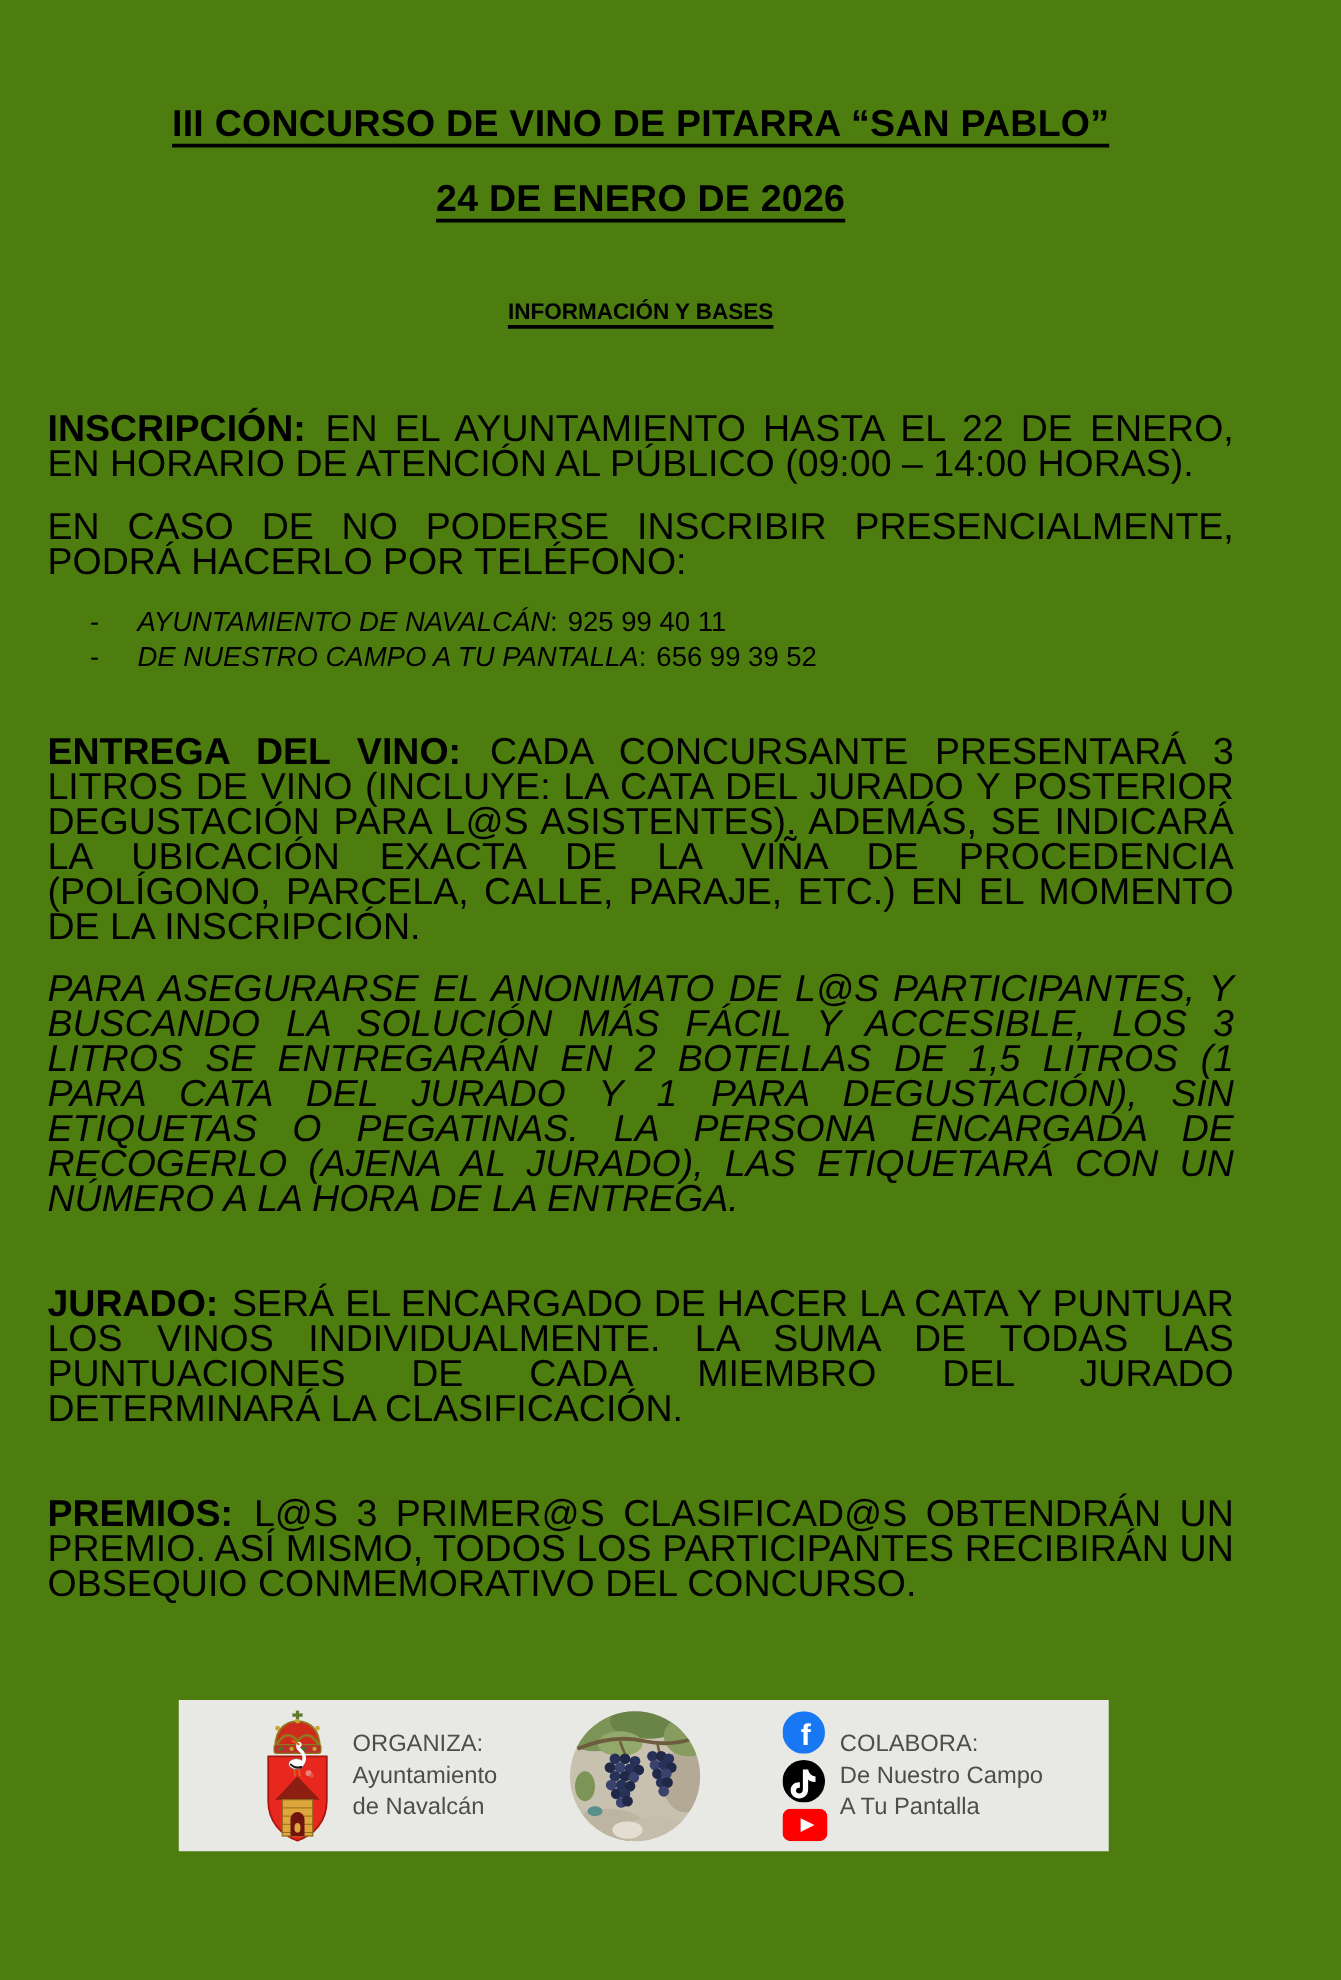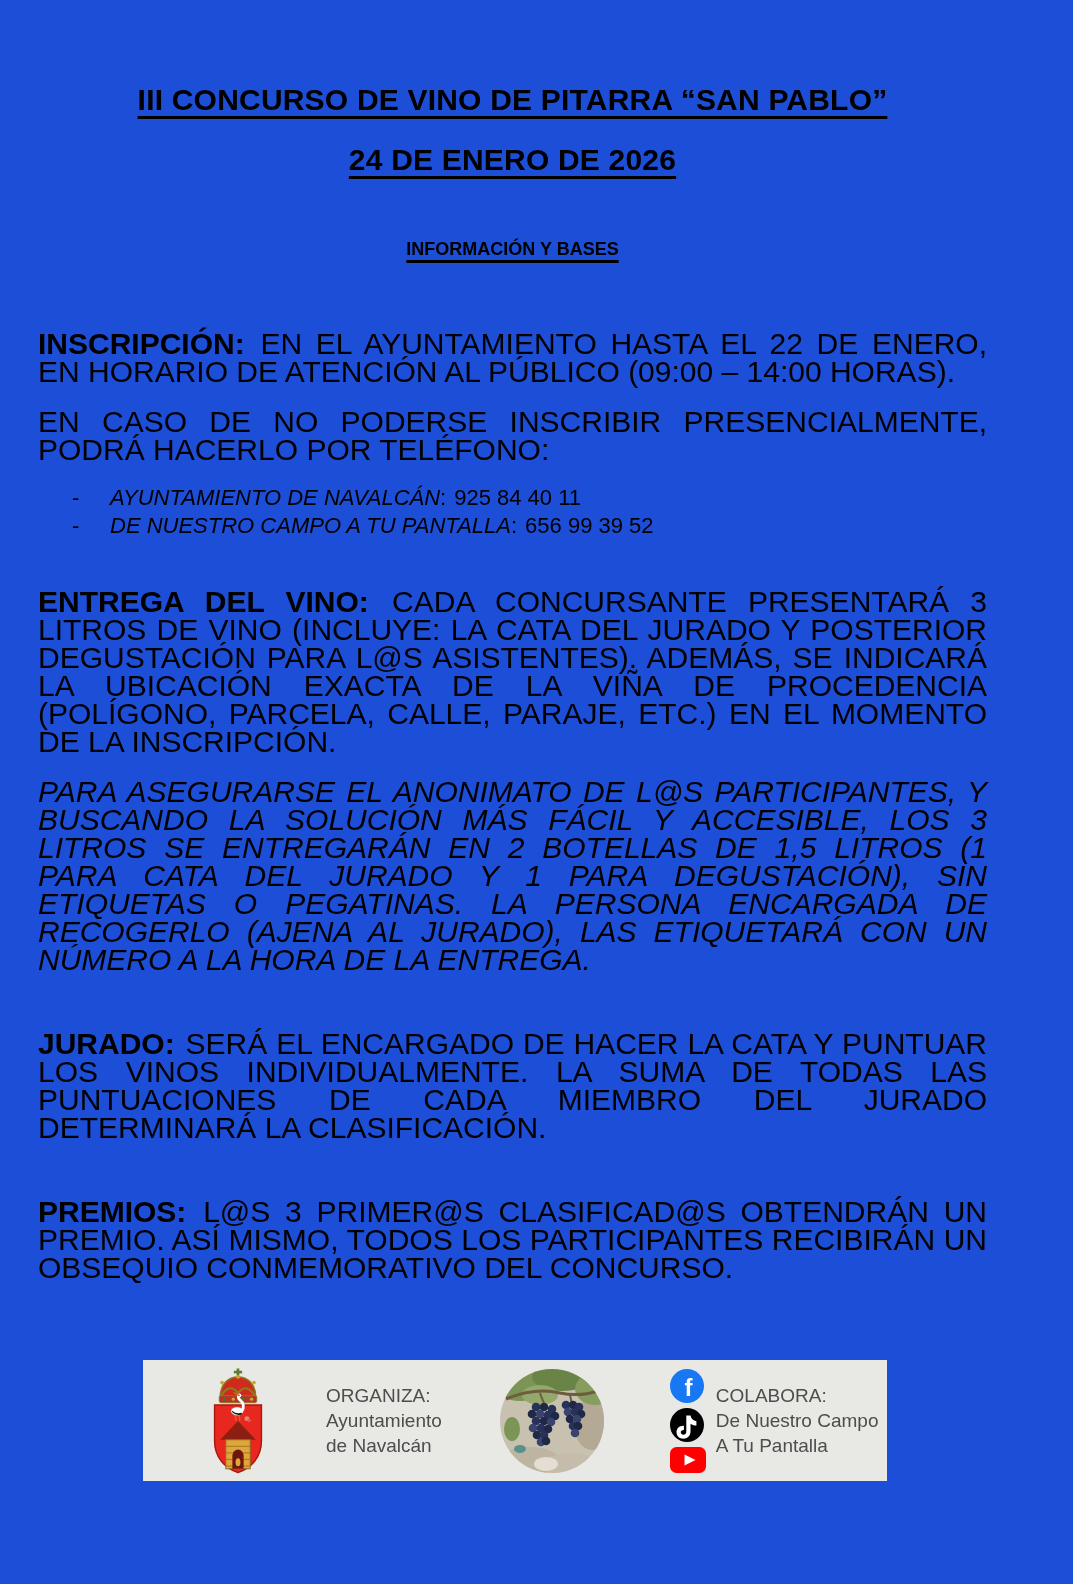--- a/index.html
+++ b/index.html
@@ -1,19 +1,19 @@
 <!DOCTYPE html>
 <html><head>
 <meta charset="utf-8">
 <style>
   html,body { margin:0; padding:0; background:#ffffff; }
   .page {
     position:relative;
     width:1073px; height:1584px;
-    background:#1d4ed8;
+    background:#4d7c0f;
     font-family:"Liberation Sans", sans-serif;
     color:#000;
     overflow:hidden;
   }
   .content { padding:82px 86px 0 38px; }
 
   .title {
     font-size:30px; font-weight:bold; line-height:36px;
     text-align:center; margin:0 0 24px 0;
     text-decoration:underline;
@@ -44,21 +44,21 @@
   .bullet { width:38px; flex:none; }
   .phone-name { font-style:italic; }
   .phone-sep { margin-right:8px; }
 
   .footer-band {
     margin:78px 0 0 105px;
     width:744px; height:121px;
     background:#e8e8e4;
     display:flex; align-items:center;
   }
-  .org-group { display:flex; align-items:center; margin-left:65px;gap:44px; }
+  .org-group { display:flex; align-items:center; margin-left:65px; }
   .org-text { margin-left:14px; }
   .footer-text { font-size:19px; line-height:25px; color:#4d4d4d; }
   .grapes-wrap { margin-left:58px; line-height:0; }
   .social-col { display:flex; flex-direction:column; margin-left:66px; }
   .social-col .icon { line-height:0; margin:2.5px 0; }
   .colab-text { margin-left:10px; }
 </style>
 </head>
 <body>
 
@@ -71,21 +71,21 @@
     <h2 class="subtitle">INFORMACIÓN Y BASES</h2>
 
     <p class="para first-para"><strong class="lead">INSCRIPCIÓN:</strong>
       <span>EN EL AYUNTAMIENTO HASTA EL 22 DE ENERO, EN HORARIO DE ATENCIÓN AL PÚBLICO (09:00 – 14:00 HORAS).</span></p>
 
     <p class="para">EN CASO DE NO PODERSE INSCRIBIR PRESENCIALMENTE, PODRÁ HACERLO POR TELÉFONO:</p>
 
     <div class="phone-list">
       <div class="phone-row">
         <span class="bullet">-</span>
-        <span><span class="phone-name">AYUNTAMIENTO DE NAVALCÁN</span><span class="phone-sep">:</span><span>925 84 40 11</span></span>
+        <span><span class="phone-name">AYUNTAMIENTO DE NAVALCÁN</span><span class="phone-sep">:</span><span>925 99 40 11</span></span>
       </div>
       <div class="phone-row">
         <span class="bullet">-</span>
         <span><span class="phone-name">DE NUESTRO CAMPO A TU PANTALLA</span><span class="phone-sep">:</span><span>656 99 39 52</span></span>
       </div>
     </div>
 
     <p class="para gap-lg"><strong class="lead">ENTREGA DEL VINO:</strong>
       <span>CADA CONCURSANTE PRESENTARÁ 3 LITROS DE VINO (INCLUYE: LA CATA DEL JURADO Y POSTERIOR DEGUSTACIÓN PARA L@S ASISTENTES). ADEMÁS, SE INDICARÁ LA UBICACIÓN EXACTA DE LA VIÑA DE PROCEDENCIA (POLÍGONO, PARCELA, CALLE, PARAJE, ETC.) EN EL MOMENTO DE LA INSCRIPCIÓN.</span></p>
 

